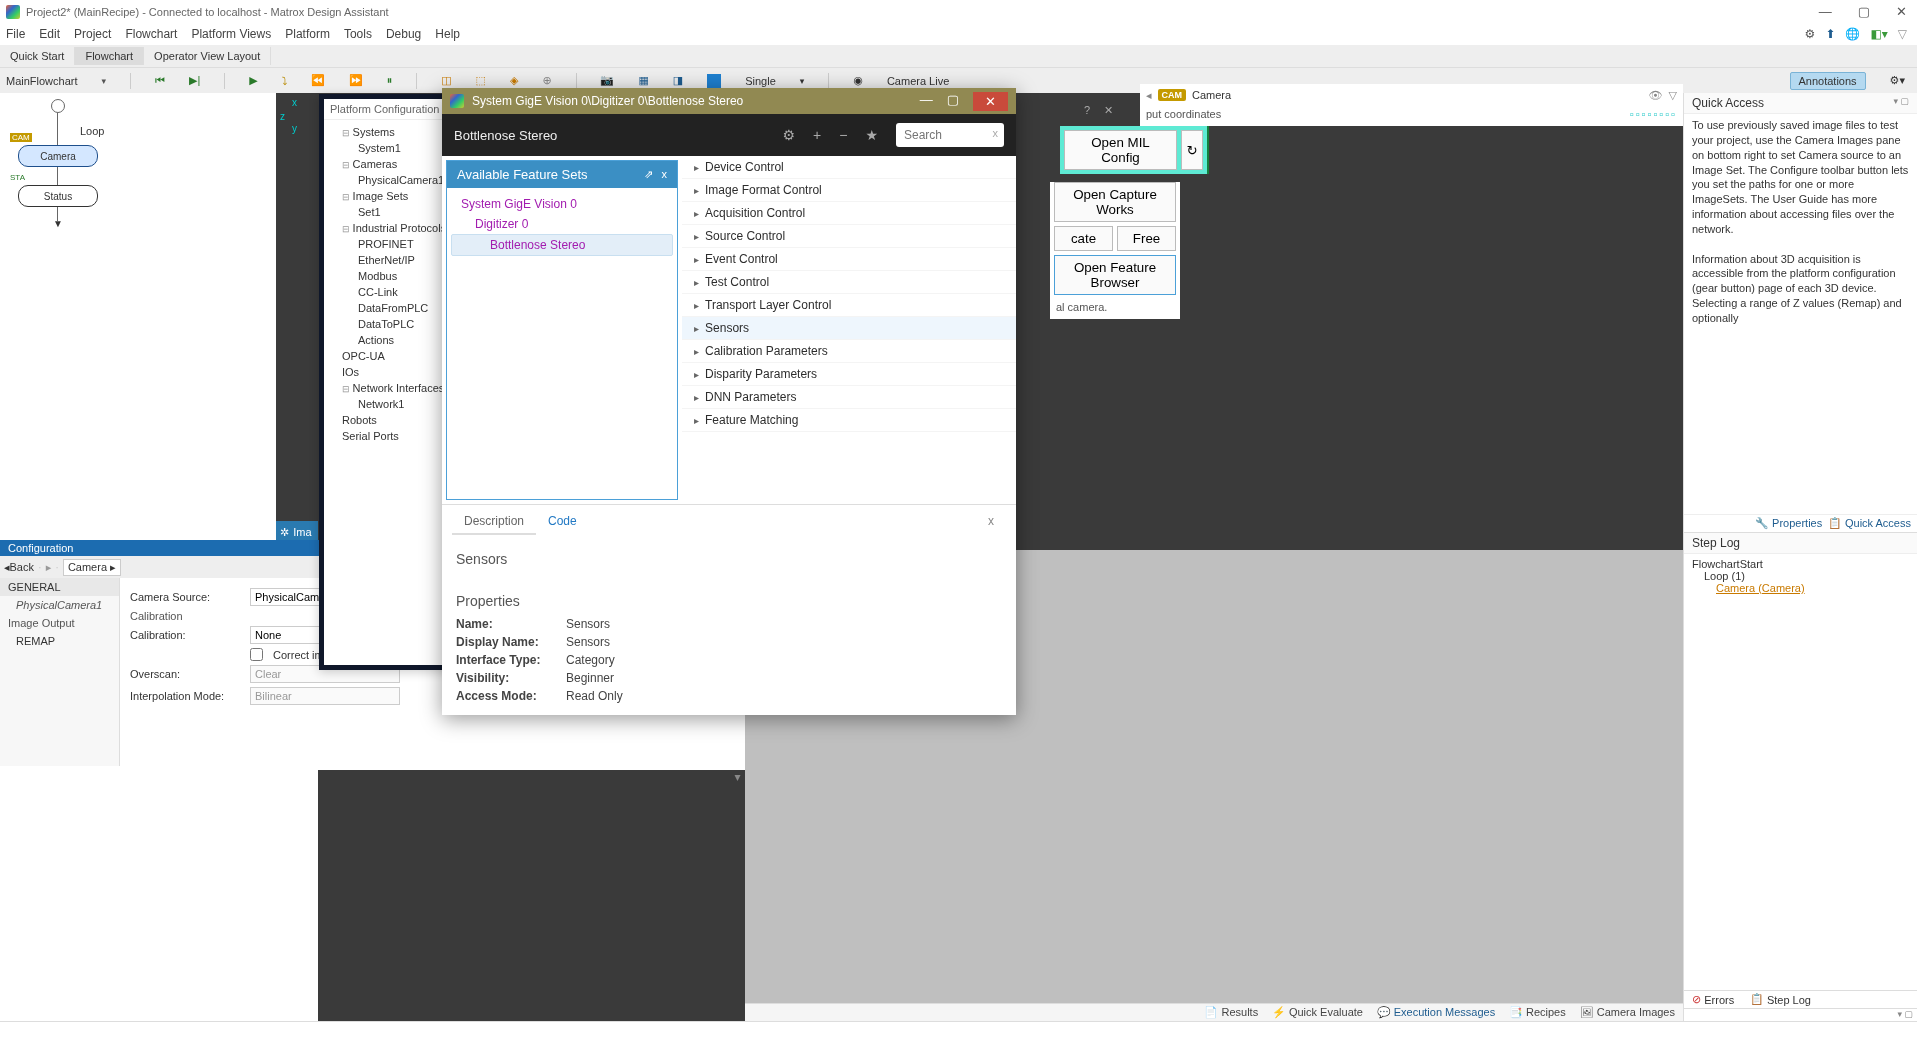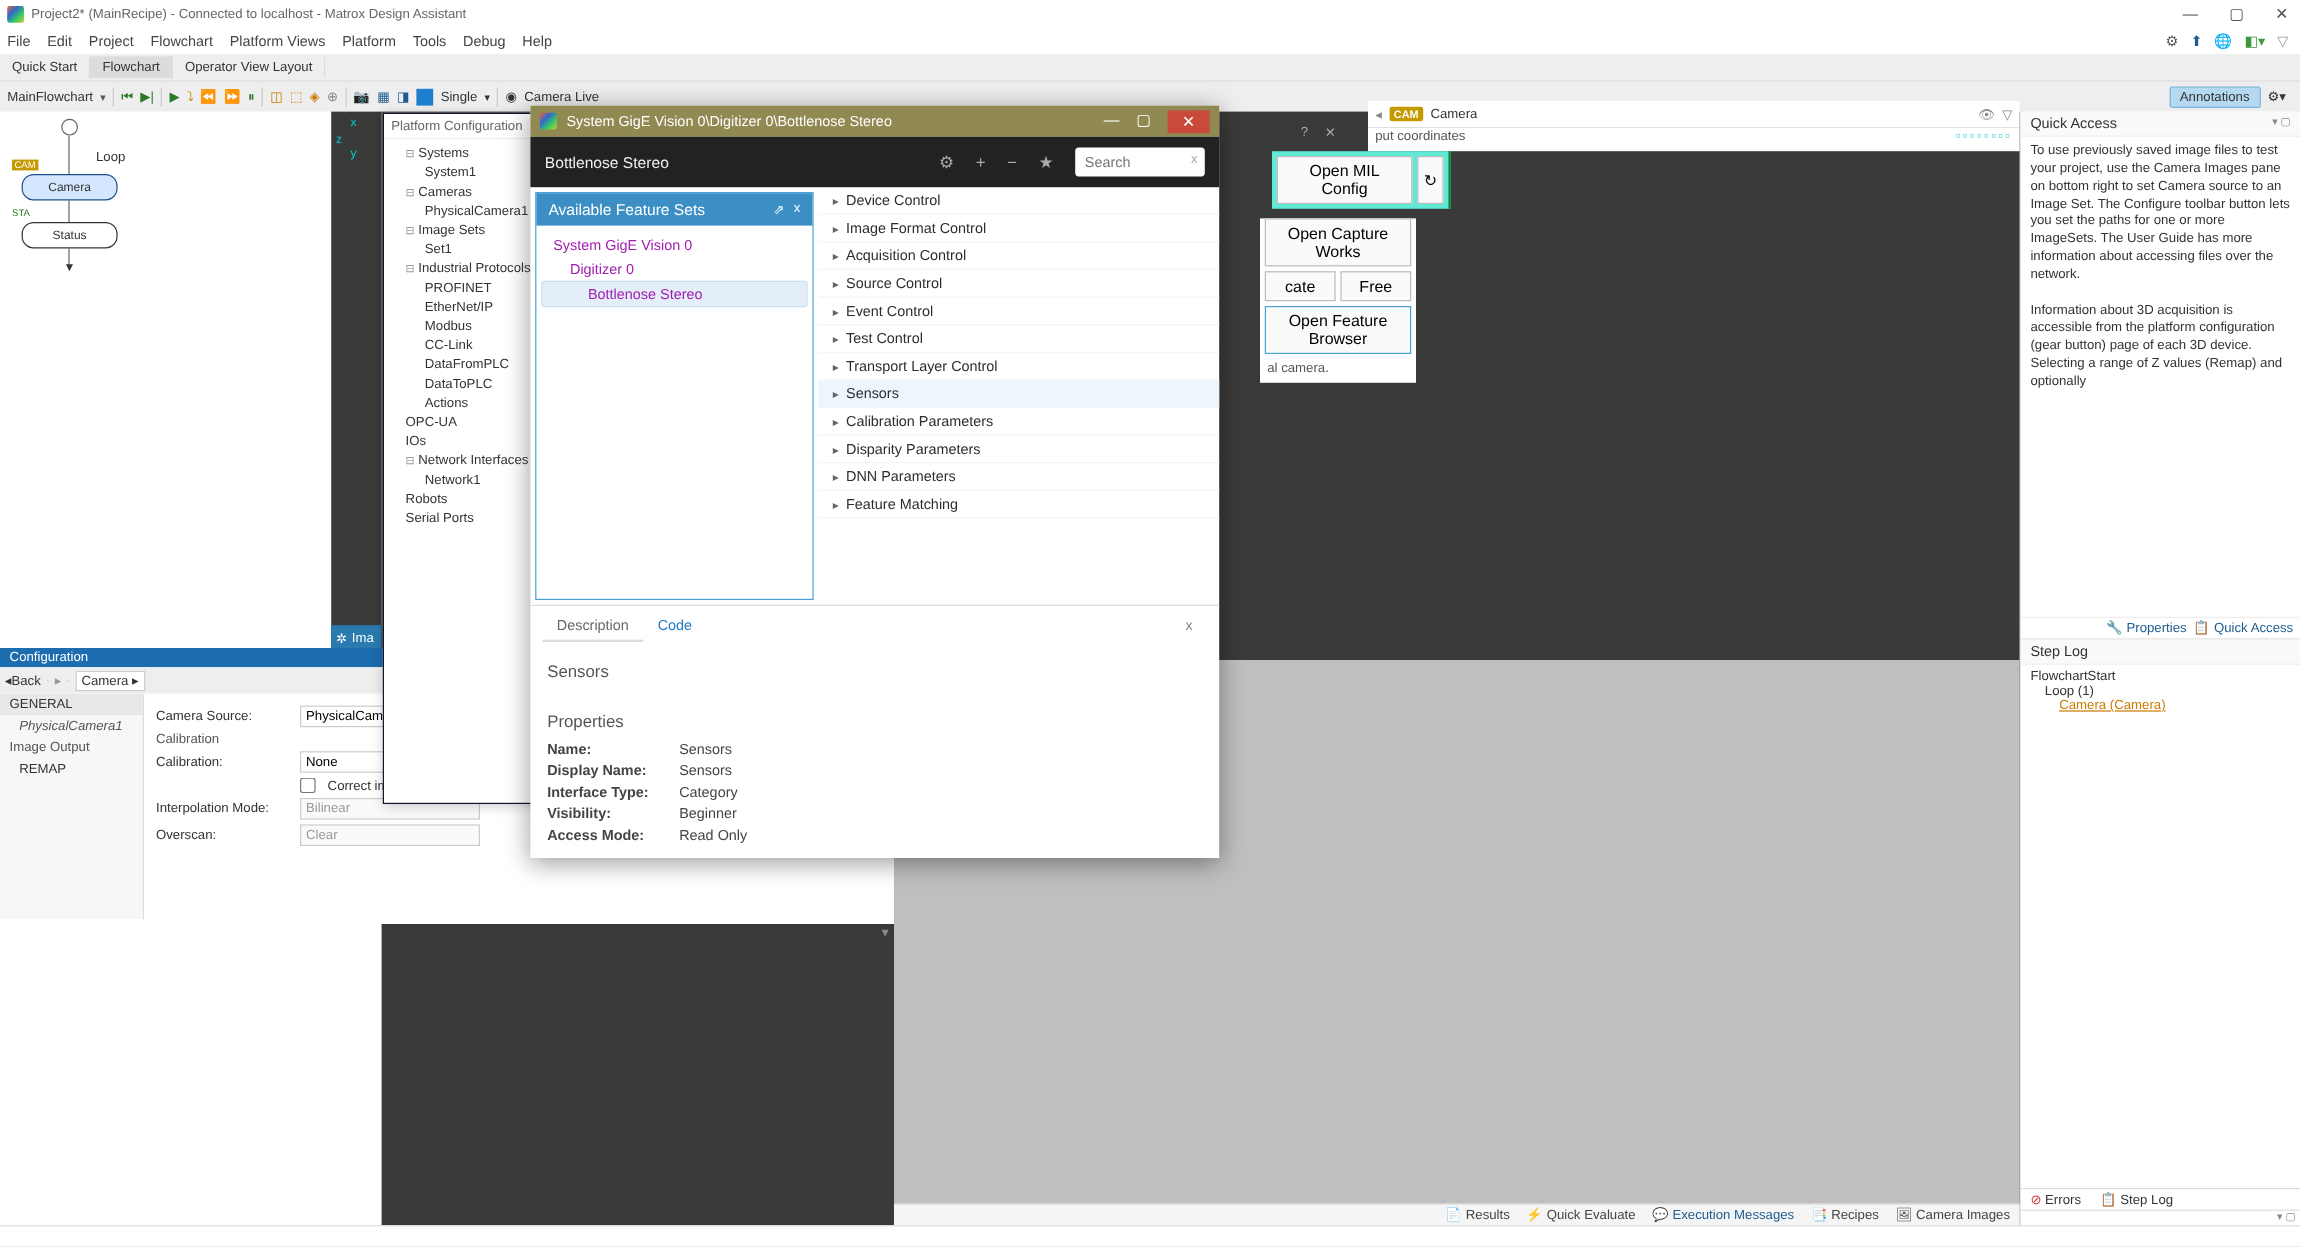--- a/index.html
+++ b/index.html
@@ -7,21 +7,21 @@
 .window-title { height: 23px; background: #fff; display: flex; align-items: center; padding: 0 6px; font-size: 11px; color: #666; }
 .window-title .icon { width: 14px; height: 14px; margin-right: 6px; background: linear-gradient(135deg,#e63,#36c,#3c6,#cc3); border-radius: 2px; }
 .window-controls { margin-left: auto; display: flex; gap: 18px; color: #555; font-size: 13px; }
 .window-controls span { cursor: pointer; padding: 0 4px; }
 .menubar { height: 22px; background: #fff; display: flex; align-items: center; padding-left: 6px; gap: 14px; font-size: 12px; color: #444; }
 .menubar .item { cursor: pointer; }
 .menubar .right { margin-left: auto; display: flex; gap: 10px; padding-right: 10px; color: #555; }
 .toolbar-tabs { height: 22px; background: #eee; display: flex; align-items: center; font-size: 11px; }
 .toolbar-tabs .tab { padding: 3px 10px; cursor: pointer; border-right: 1px solid #ddd; }
 .toolbar-tabs .tab.active { background: #dcdcdc; }
-.toolbar2 { height: 26px; background: #eee; display: flex; align-items: center; padding: 0 6px; gap: 6px; font-size: 11px; border-top: 1px solid #ddd; }
+.toolbar2 { height: 26px; background: #eee; display: flex; align-items: center; padding: 0 6px; gap: 24px; font-size: 11px; border-top: 1px solid #ddd; }
 .toolbar2 .sep { width: 1px; height: 16px; background: #ccc; }
 .toolbar2 .annot { margin-left: auto; background: #b5d9f0; border: 1px solid #7ab3d6; padding: 2px 8px; border-radius: 2px; }
 .main { position: relative; height: calc(100% - 22px - 22px - 22px - 26px - 18px); display: flex; }
 .left-pane { width: 318px; background: #fff; position: relative; }
 .flowchart-node { position: absolute; width: 80px; height: 22px; border: 1px solid #333; border-radius: 10px; background: #fff; font-size: 10px; display: flex; align-items: center; justify-content: center; }
 .flowchart-node.camera { background: #d4e7ff; border-color: #1e4f8c; left: 18px; top: 52px; }
 .flowchart-node.status { left: 18px; top: 92px; }
 .flow-circle { position: absolute; width: 14px; height: 14px; border: 1px solid #666; border-radius: 50%; background: #fff; left: 51px; top: -6px; }
 .loop-label { position: absolute; left: 80px; top: 32px; font-size: 11px; }
 .right-pane { width: 234px; background: #fff; border-left: 1px solid #ddd; display: flex; flex-direction: column; }
@@ -275,32 +275,32 @@
       <div class="frow">
         <span class="lab">Calibration:</span>
         <input type="text" style="width: 200px;" value="None">
       </div>
       <div class="frow">
         <span class="lab"></span>
         <input type="checkbox" style="">
         <span>Correct image:</span>
       </div>
       <div class="frow">
+        <span class="lab">Overscan:</span>
+        <input type="text" disabled="" style="color: rgb(153, 153, 153);" value="Clear">
+      </div>
+      <div class="frow">
         <span class="lab">Interpolation Mode:</span>
         <input type="text" disabled="" style="color: rgb(153, 153, 153);" value="Bilinear">
       </div>
-      <div class="frow">
-        <span class="lab">Overscan:</span>
-        <input type="text" disabled="" style="color: rgb(153, 153, 153);" value="Clear">
-      </div>
-    </div>
-  </div>
-</div>
-
-<div style="position:absolute;left:319px;top:94px;width:136px;height:576px;background:#fff;border:1px solid #0f172a;box-shadow:0 2px 10px rgba(0,0,0,.2);z-index:8">
+    </div>
+  </div>
+</div>
+
+<div style="position:absolute;left:319px;top:94px;width:136px;height:576px;background:#fff;border:5px solid #0f172a;box-shadow:0 2px 10px rgba(0,0,0,.2);z-index:8">
   <div style="padding:4px 6px;font-size:11px;color:#666;border-bottom:1px solid #eee;display:flex;align-items:center">
     <span>Platform Configuration</span>
   </div>
   <div class="pw-tree" id="platform-tree">
       <div class="n"><span style="color:#999;font-size:9px">⊟</span> Systems</div>
       <div class="n l2">System1</div>
       <div class="n"><span style="color:#999;font-size:9px">⊟</span> Cameras</div>
       <div class="n l2">PhysicalCamera1</div>
       <div class="n"><span style="color:#999;font-size:9px">⊟</span> Image Sets</div>
       <div class="n l2">Set1</div>

